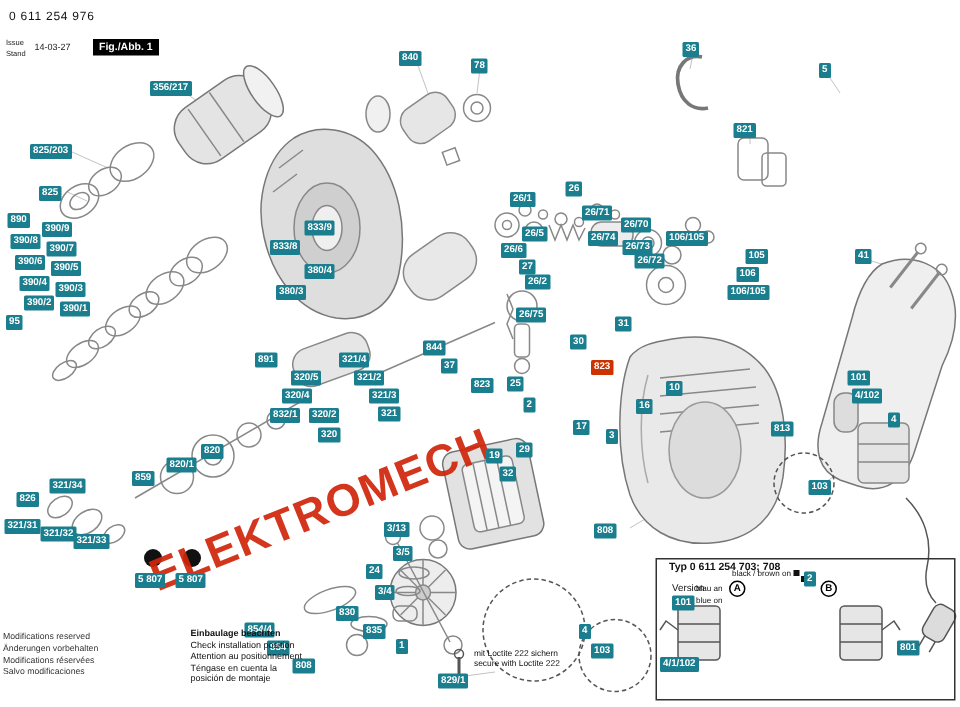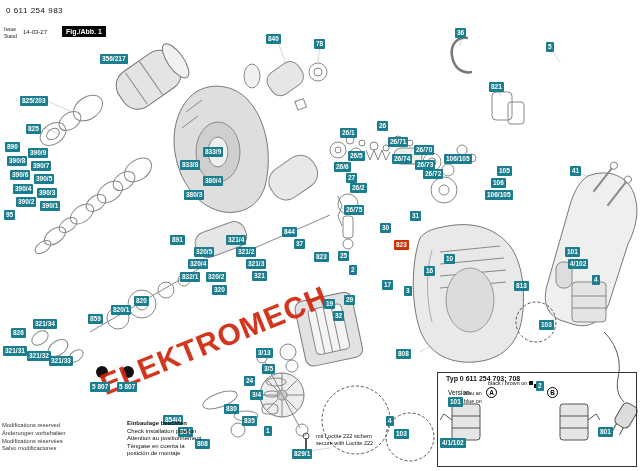--- a/index.html
+++ b/index.html
@@ -248,21 +248,21 @@
         <polyline points="588,420 596,414 600,420"></polyline>
         <rect x="534" y="384" width="4" height="4" fill="#111" stroke="none"></rect>
       </g>
     </g>
   </svg>
 
   <div class="inset"></div>
 
   <div class="watermark">ELEKTROMECH</div>
 
-  <div class="hdr-pn">0 611 254 983</div>
+  <div class="hdr-pn">0 611 254 976</div>
   <div class="hdr-issue">
     <div>Issue</div>
     <div>Stand</div>
   </div>
   <div class="hdr-date">14-03-27</div>
   <div class="fig-label">Fig./Abb. 1</div>
 
   <div id="labels">
       <div class="plabel" style="left: 100px; top: 54px;">356/217</div>
       <div class="plabel" style="left: 20px; top: 96px;">825/203</div>

